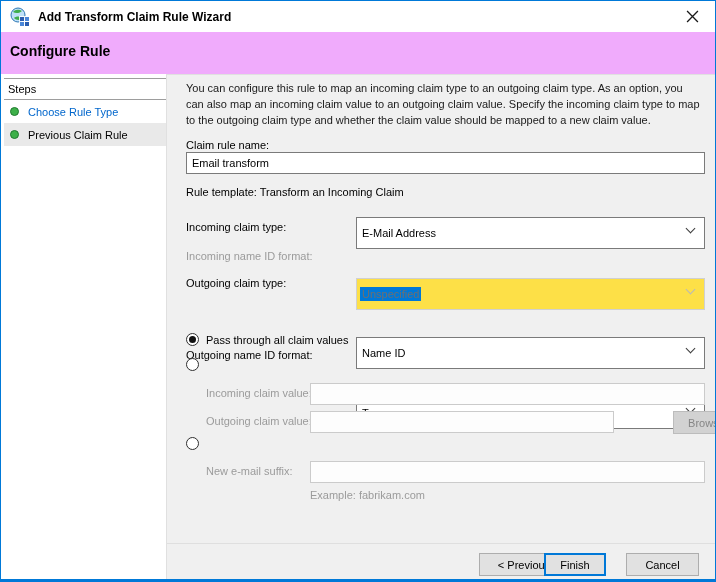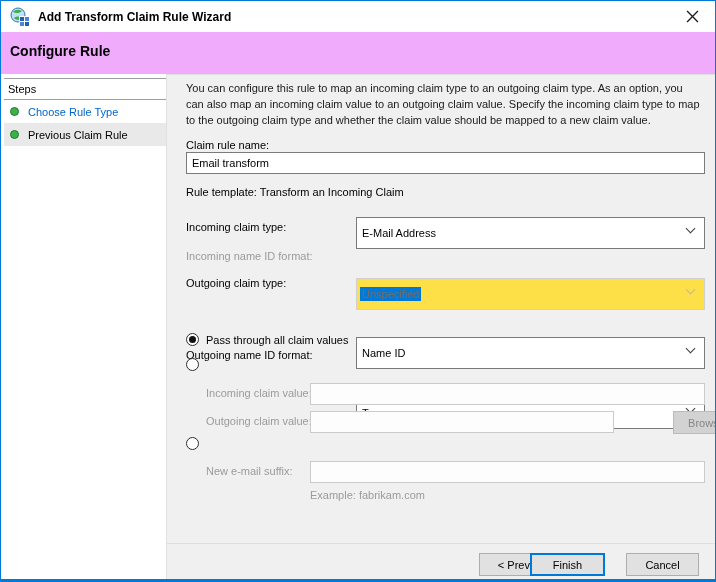--- a/index.html
+++ b/index.html
@@ -156,21 +156,21 @@
     <div class="abs text-input disabled" style="left:143px; top:386px; width:395px;">
       <span></span>
     </div>
 
     <div class="abs example" style="left:143px; top:414px;">Example: fabrikam.com</div>
 
     <div class="abs footer-sep"></div>
     <div class="abs btn" style="left:312px; top:478px; width:90px;">
       <span>&lt; Previous</span>
     </div>
-    <div class="abs btn default" style="left:363px; top:478px; width:75px;text-align:right;">
+    <div class="abs btn default" style="left:377px; top:478px; width:62px;text-align:right;">
       <span>Finish</span>
     </div>
     <div class="abs btn" style="left:459px; top:478px; width:73px;">
       <span>Cancel</span>
     </div>
   </div>
 
 </div>
 
 </body></html>

